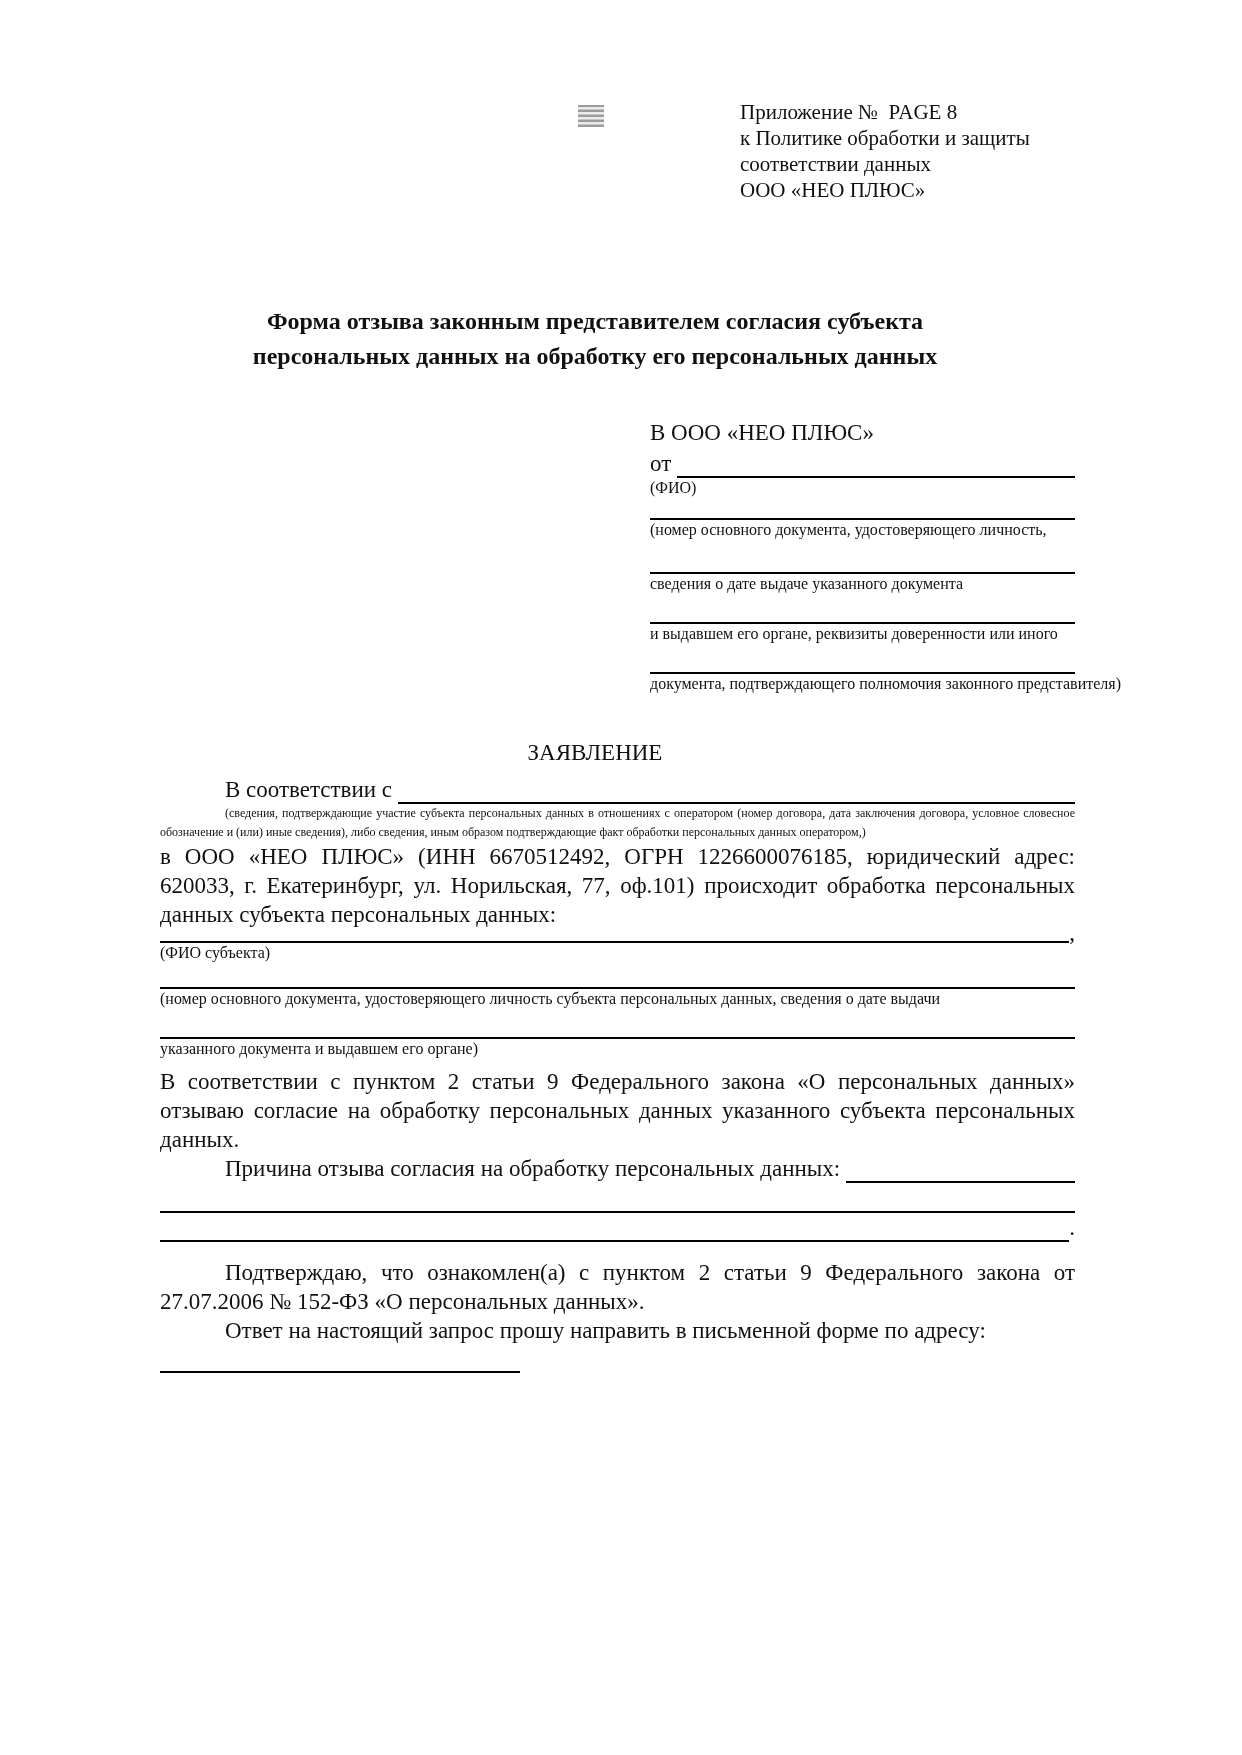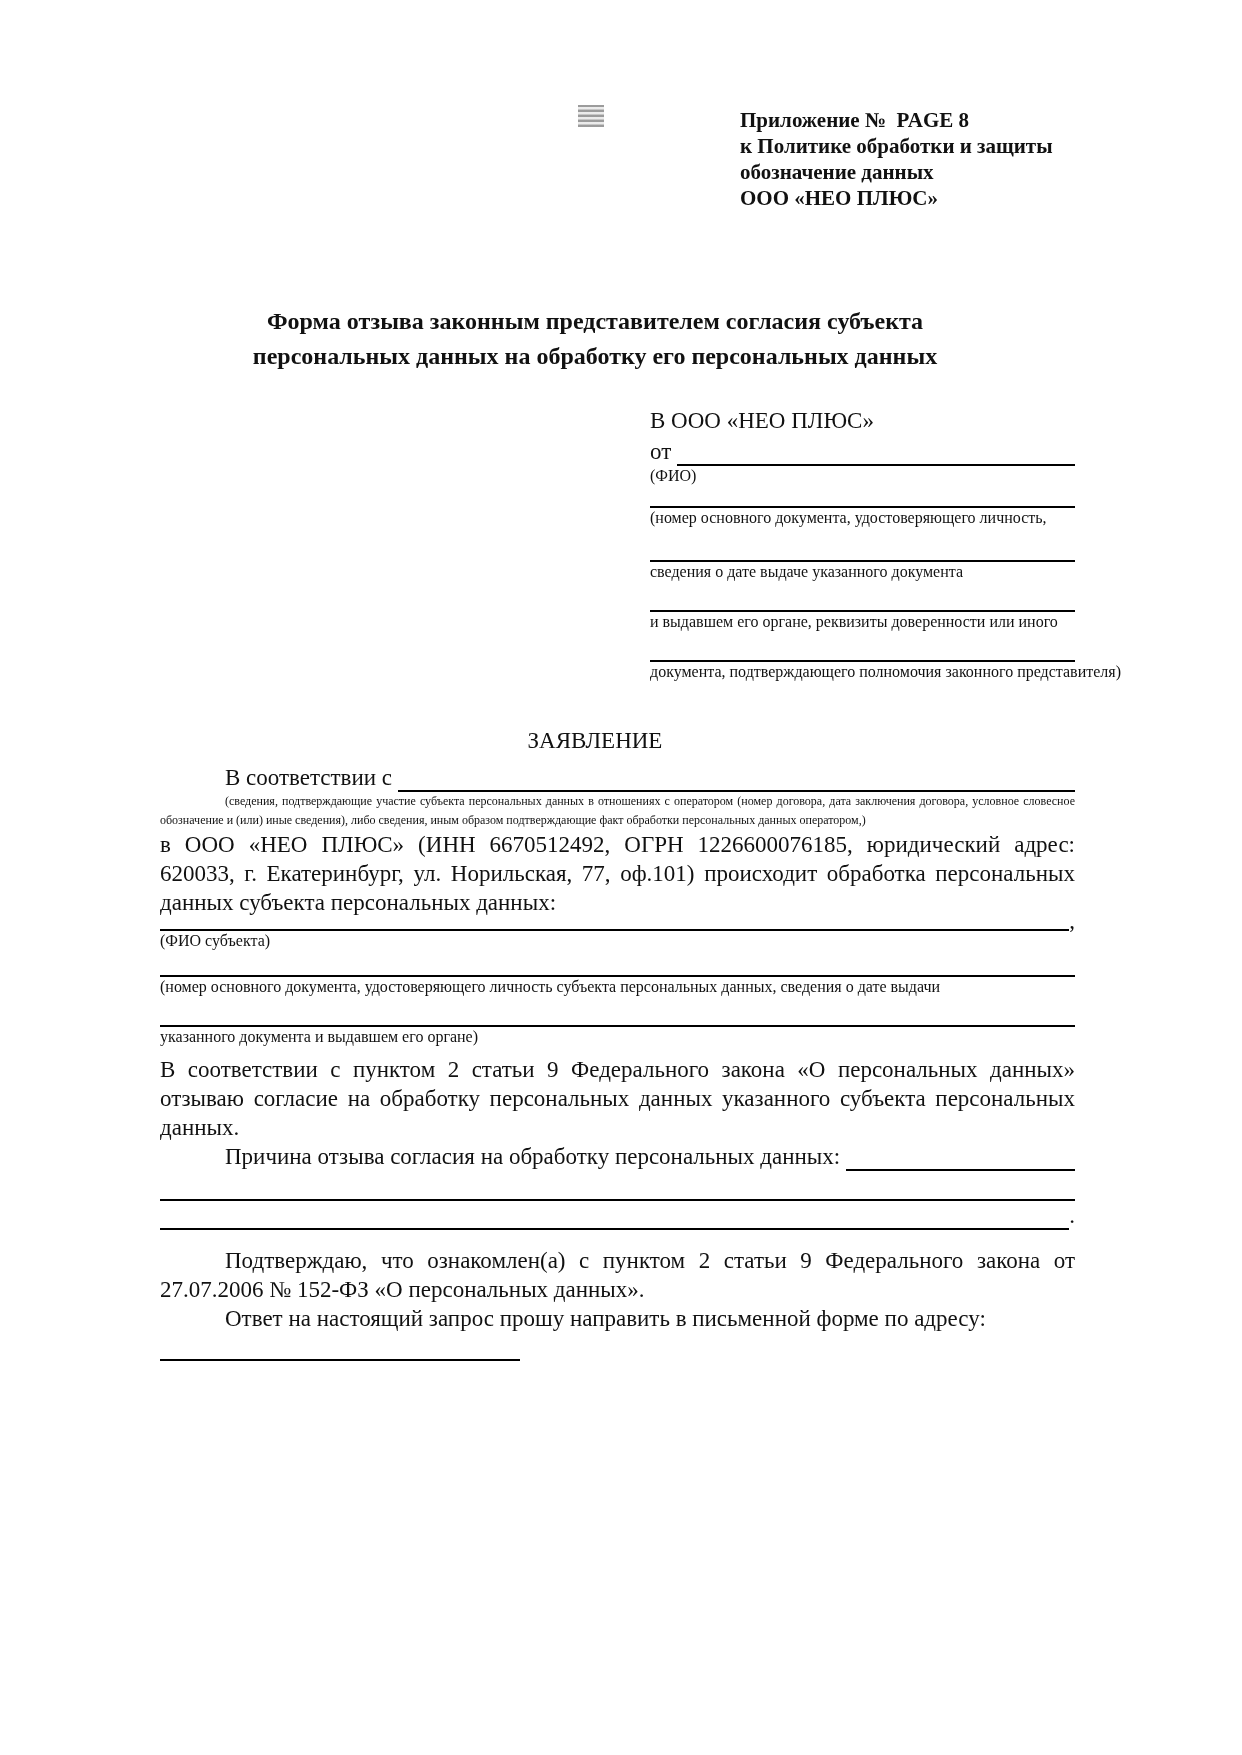--- a/index.html
+++ b/index.html
@@ -15,27 +15,27 @@
     padding-top:95px;
   }
   .pre{white-space:pre-wrap;}
   
   .header-row{position:relative;height:104px;}
   .artifact{
     position:absolute;left:578px;top:10px;width:26px;height:22px;
     background:repeating-linear-gradient(180deg,#8a8a8a 0 2px,#e8e8e8 2px 4px,#bdbdbd 4px 5px);
     opacity:.85;
   }
-  .appendix{position:absolute;left:740px;top:12px;font-size:21px;line-height:26px;font-weight:bold;}
+  .appendix{position:absolute;left:740px;top:4px;font-size:21px;line-height:26px;}
   
   .col{margin-left:160px;margin-right:167px;}
   .title{margin-top:105px;margin-left:160px;width:870px;text-align:center;font-weight:bold;font-size:24px;line-height:35px;}
   .title div{white-space:nowrap;}
   
-  .addressee{margin-left:650px;width:425px;margin-top:32px;}
+  .addressee{margin-left:650px;width:425px;margin-top:44px;}
   .from-row{display:flex;align-items:flex-end;margin-top:2px;}
   .fill{flex:1 1 auto;border-bottom:2px solid #000;margin-left:6px;}
   .caption{display:flex;justify-content:flex-start;font-size:16px;line-height:20px;}
   .caption span{white-space:nowrap;}
   .uline{border-bottom:2px solid #000;}
   .u20{height:20px}.u24{height:24px}.u26{height:26px}.u28{height:28px}.u32{height:32px}
   
   .heading{margin-top:44px;margin-left:160px;width:870px;text-align:center;}
   .line-row{display:flex;align-items:flex-end;}
   .indent{padding-left:65px;}
@@ -55,21 +55,21 @@
 </head>
 <body>
 
 <div class="page">
 
   <div class="header-row">
     <div class="artifact"></div>
     <div class="appendix">
       <div class="pre">Приложение №  PAGE 8</div>
       <div>к Политике обработки и защиты</div>
-      <div>обозначение данных</div>
+      <div>соответствии данных</div>
       <div>ООО «НЕО ПЛЮС»</div>
     </div>
   </div>
 
   <div class="title">
     <div>Форма отзыва законным представителем согласия субъекта</div>
     <div>персональных данных на обработку его персональных данных</div>
   </div>
 
   <div class="addressee">

